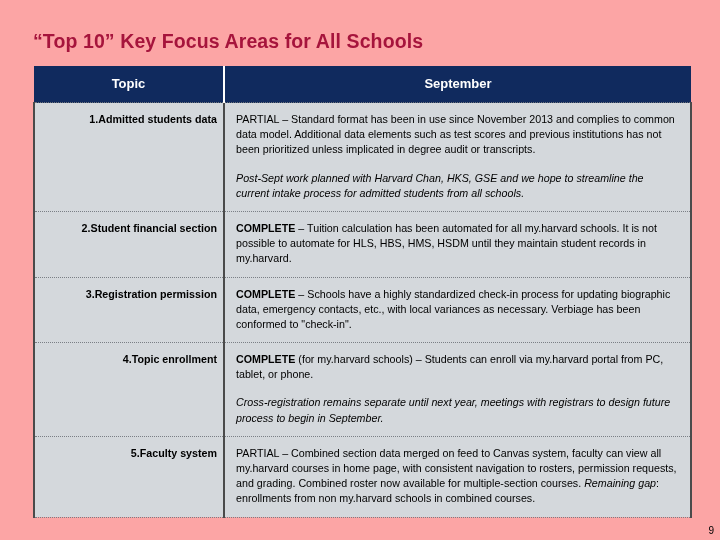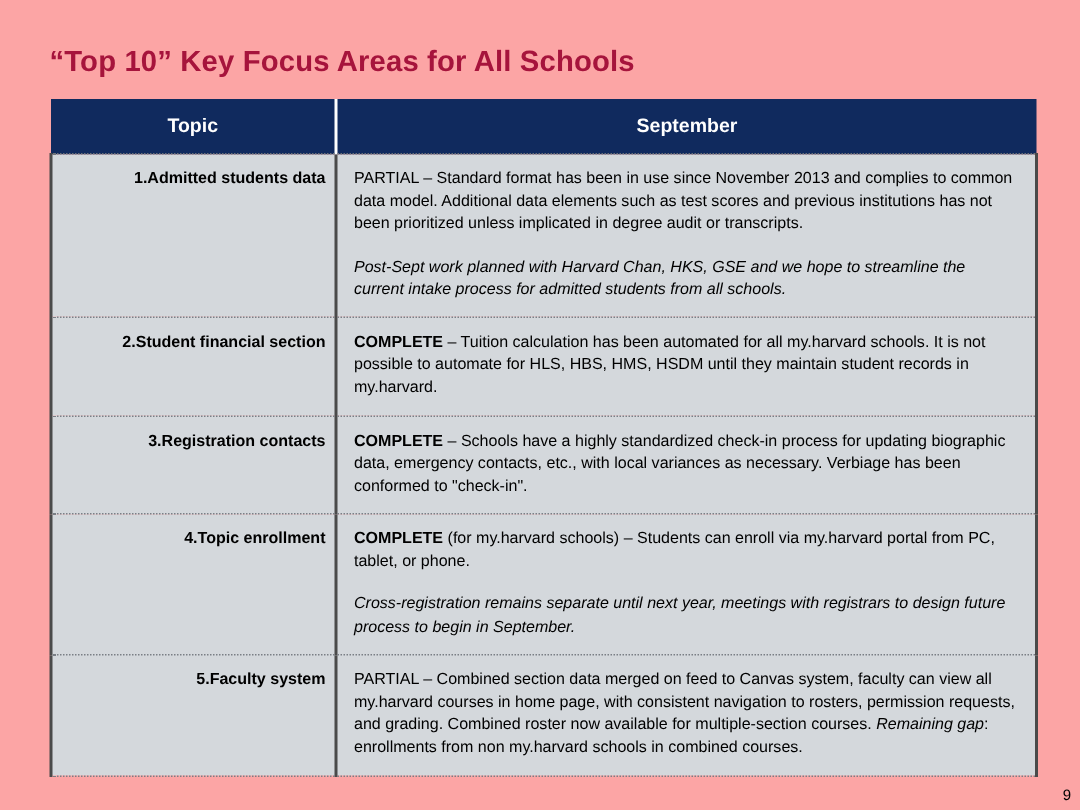--- a/index.html
+++ b/index.html
@@ -152,21 +152,21 @@
           </span>
         </td>
         <td class="td-progress">
           <p class="prog-p"><span class="b">COMPLETE</span><span> – Tuition calculation has been automated for all my.harvard schools. It is not possible to automate for HLS, HBS, HMS, HSDM until they maintain student records in my.harvard.</span></p>
         </td>
       </tr>
 
       <tr>
         <td class="td-topic">
           <span class="topic-line">
-            <span class="topic-num">3.</span><span>Registration contacts</span>
+            <span class="topic-num">3.</span><span>Registration permission</span>
           </span>
         </td>
         <td class="td-progress">
           <p class="prog-p"><span class="b">COMPLETE</span><span> – Schools have a highly standardized check-in process for updating biographic data, emergency contacts, etc., with local variances as necessary. Verbiage has been conformed to "check-in".</span></p>
         </td>
       </tr>
 
       <tr>
         <td class="td-topic">
           <span class="topic-line">

